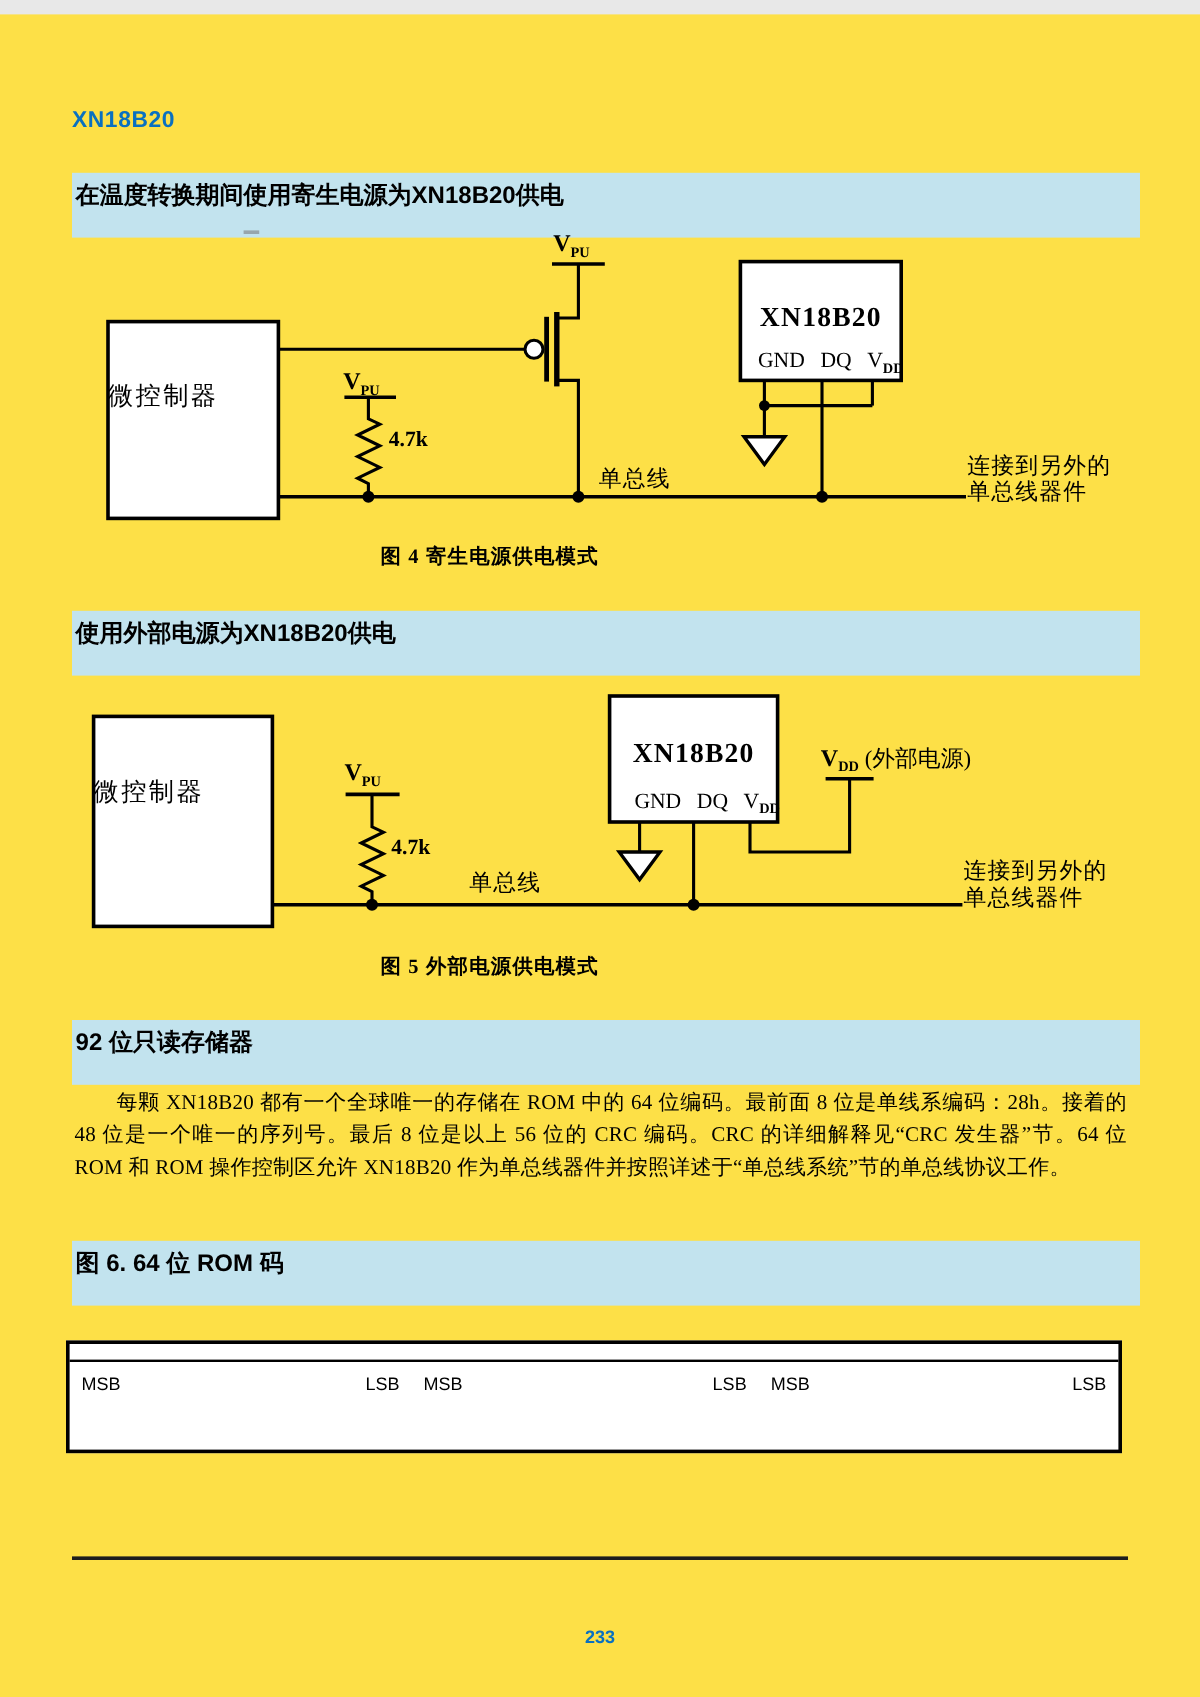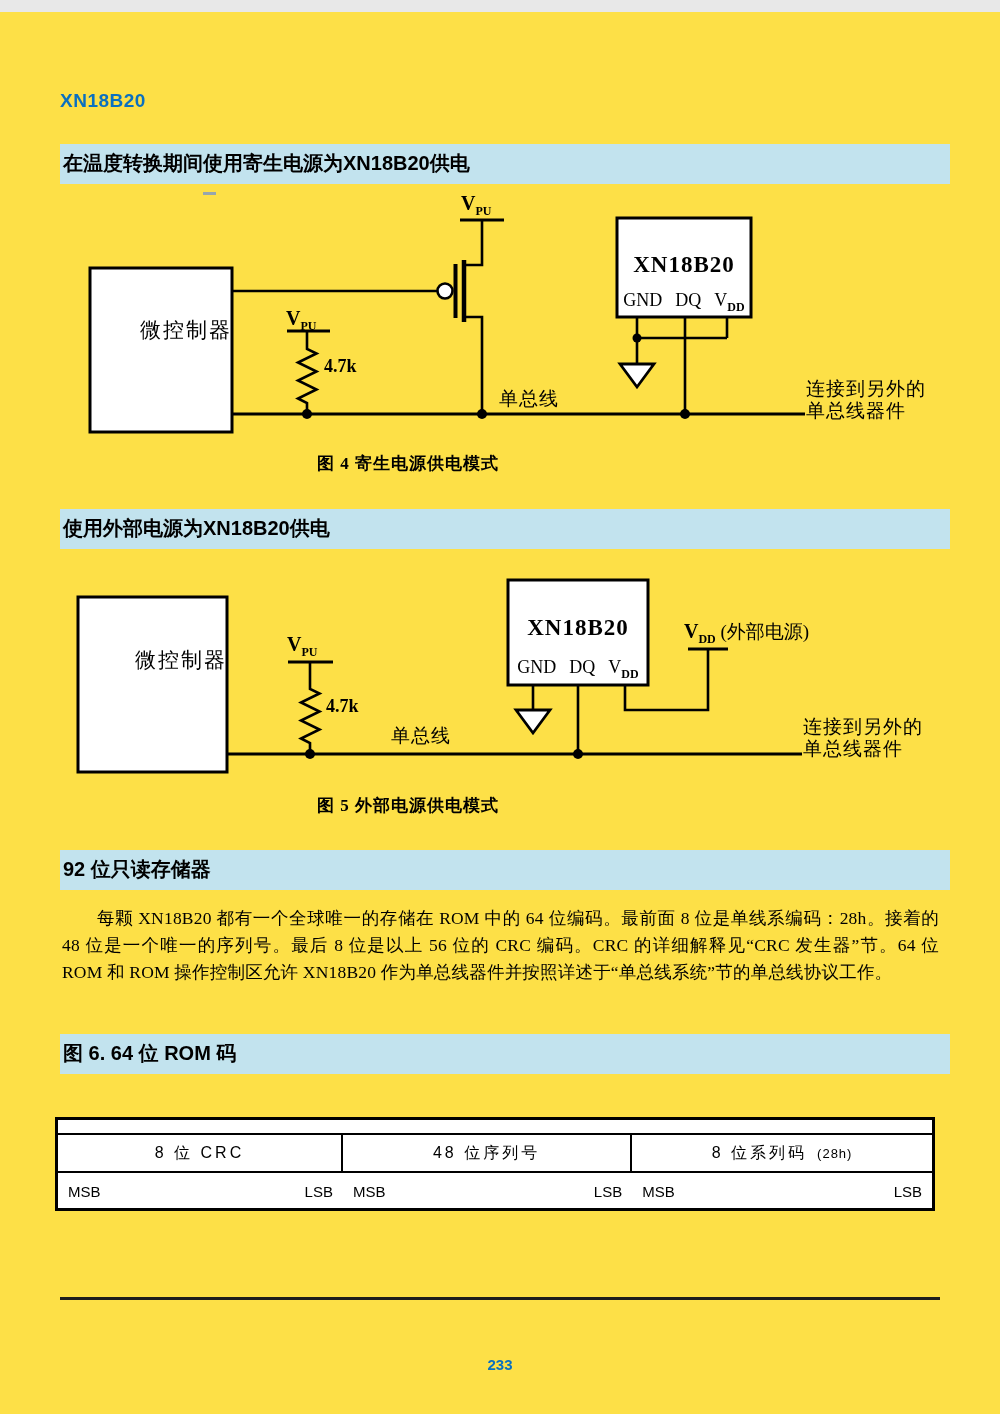--- a/index.html
+++ b/index.html
@@ -8,35 +8,35 @@
     position:relative; width:1000px; height:1414px; margin:12px auto;
     background:#fde047; overflow:hidden;
     font-family:"Liberation Serif", serif; color:#000;padding-left:40px;
   }
   .brand {
     position:absolute; left:60px; top:78px;
     font-family:"Liberation Sans", sans-serif; font-weight:700;
     font-size:19px; color:#0A70C0; letter-spacing:.5px;
   }
   .band {
-    position:absolute; left:60px; width:890px; height:40px;
+    position:absolute; left:60px; width:890px; height:54px;
     background:#C2E3EE; font-family:"Liberation Sans", sans-serif;
     font-weight:700; font-size:20px; line-height:38px; color:#000;
     padding-left:3px; white-space:nowrap;
   }
   .stray { position:absolute; left:203px; top:180px; width:13px; height:3px; background:#97a6ad; }
   svg.circ { position:absolute; left:60px; top:0; }
   .lbl { position:absolute; font-family:"Liberation Serif", serif; color:#000; white-space:nowrap; }
   .vl { font-weight:700; font-size:20px; }
   .vl sub, .pins sub, .vddext sub { font-size:12px; font-weight:700; }
-  .mculbl { font-size:21px; text-align:right; letter-spacing:2px; }
+  .mculbl { font-size:21px; text-align:left; letter-spacing:2px; }
   .rval { font-weight:700; font-size:18px; }
   .buslbl { font-size:19px; letter-spacing:1px; }
   .chiptitle { font-weight:700; font-size:23px; text-align:center; letter-spacing:1px; }
-  .pins { display:flex; justify-content:center; gap:13px; font-size:18px; }
+  .pins { display:flex; justify-content:flex-end; gap:13px; font-size:18px; }
   .connect { font-size:19px; line-height:22px; letter-spacing:1px; }
   .vddext { font-size:19px; }
   .vddext .vb { font-weight:700; font-size:20px; }
   .caption { position:absolute; left:0; width:816px; text-align:center;
     font-size:17px; font-weight:600; letter-spacing:1px; }
   .bodytext {
     position:absolute; left:62px; top:893px; width:877px;
     font-size:17.5px; line-height:27px; text-align:justify; text-indent:2em;
     letter-spacing:.2px;
   }
@@ -170,28 +170,20 @@
   </div>
 
   <div class="bodytext">每颗 XN18B20 都有一个全球唯一的存储在 ROM 中的 64 位编码。最前面 8 位是单线系编码：28h。接着的 48 位是一个唯一的序列号。最后 8 位是以上 56 位的 CRC 编码。CRC 的详细解释见“CRC 发生器”节。64 位 ROM 和 ROM 操作控制区允许 XN18B20 作为单总线器件并按照详述于“单总线系统”节的单总线协议工作。</div>
 
   <div class="band" style="top:1022px;">
     <span>图 6. 64 位 ROM 码</span>
   </div>
 
   <div class="romtable">
     <div class="rt-strip"></div>
-    <div class="rt-labels">
-      <div class="rt-cell rt-c1">8 位 CRC</div>
-      <div class="rt-cell rt-c2">48 位序列号</div>
-      <div class="rt-cell rt-c3">
-        <span>8 位系列码</span>
-        <span class="rt-suffix">(28h)</span>
-      </div>
-    </div>
     <div class="rt-msbrow">
       <div class="rt-seg rt-s1">
         <span>MSB</span>
           <span>LSB</span>
       </div>
       <div class="rt-seg rt-s2">
         <span>MSB</span>
           <span>LSB</span>
       </div>
       <div class="rt-seg rt-s3">

